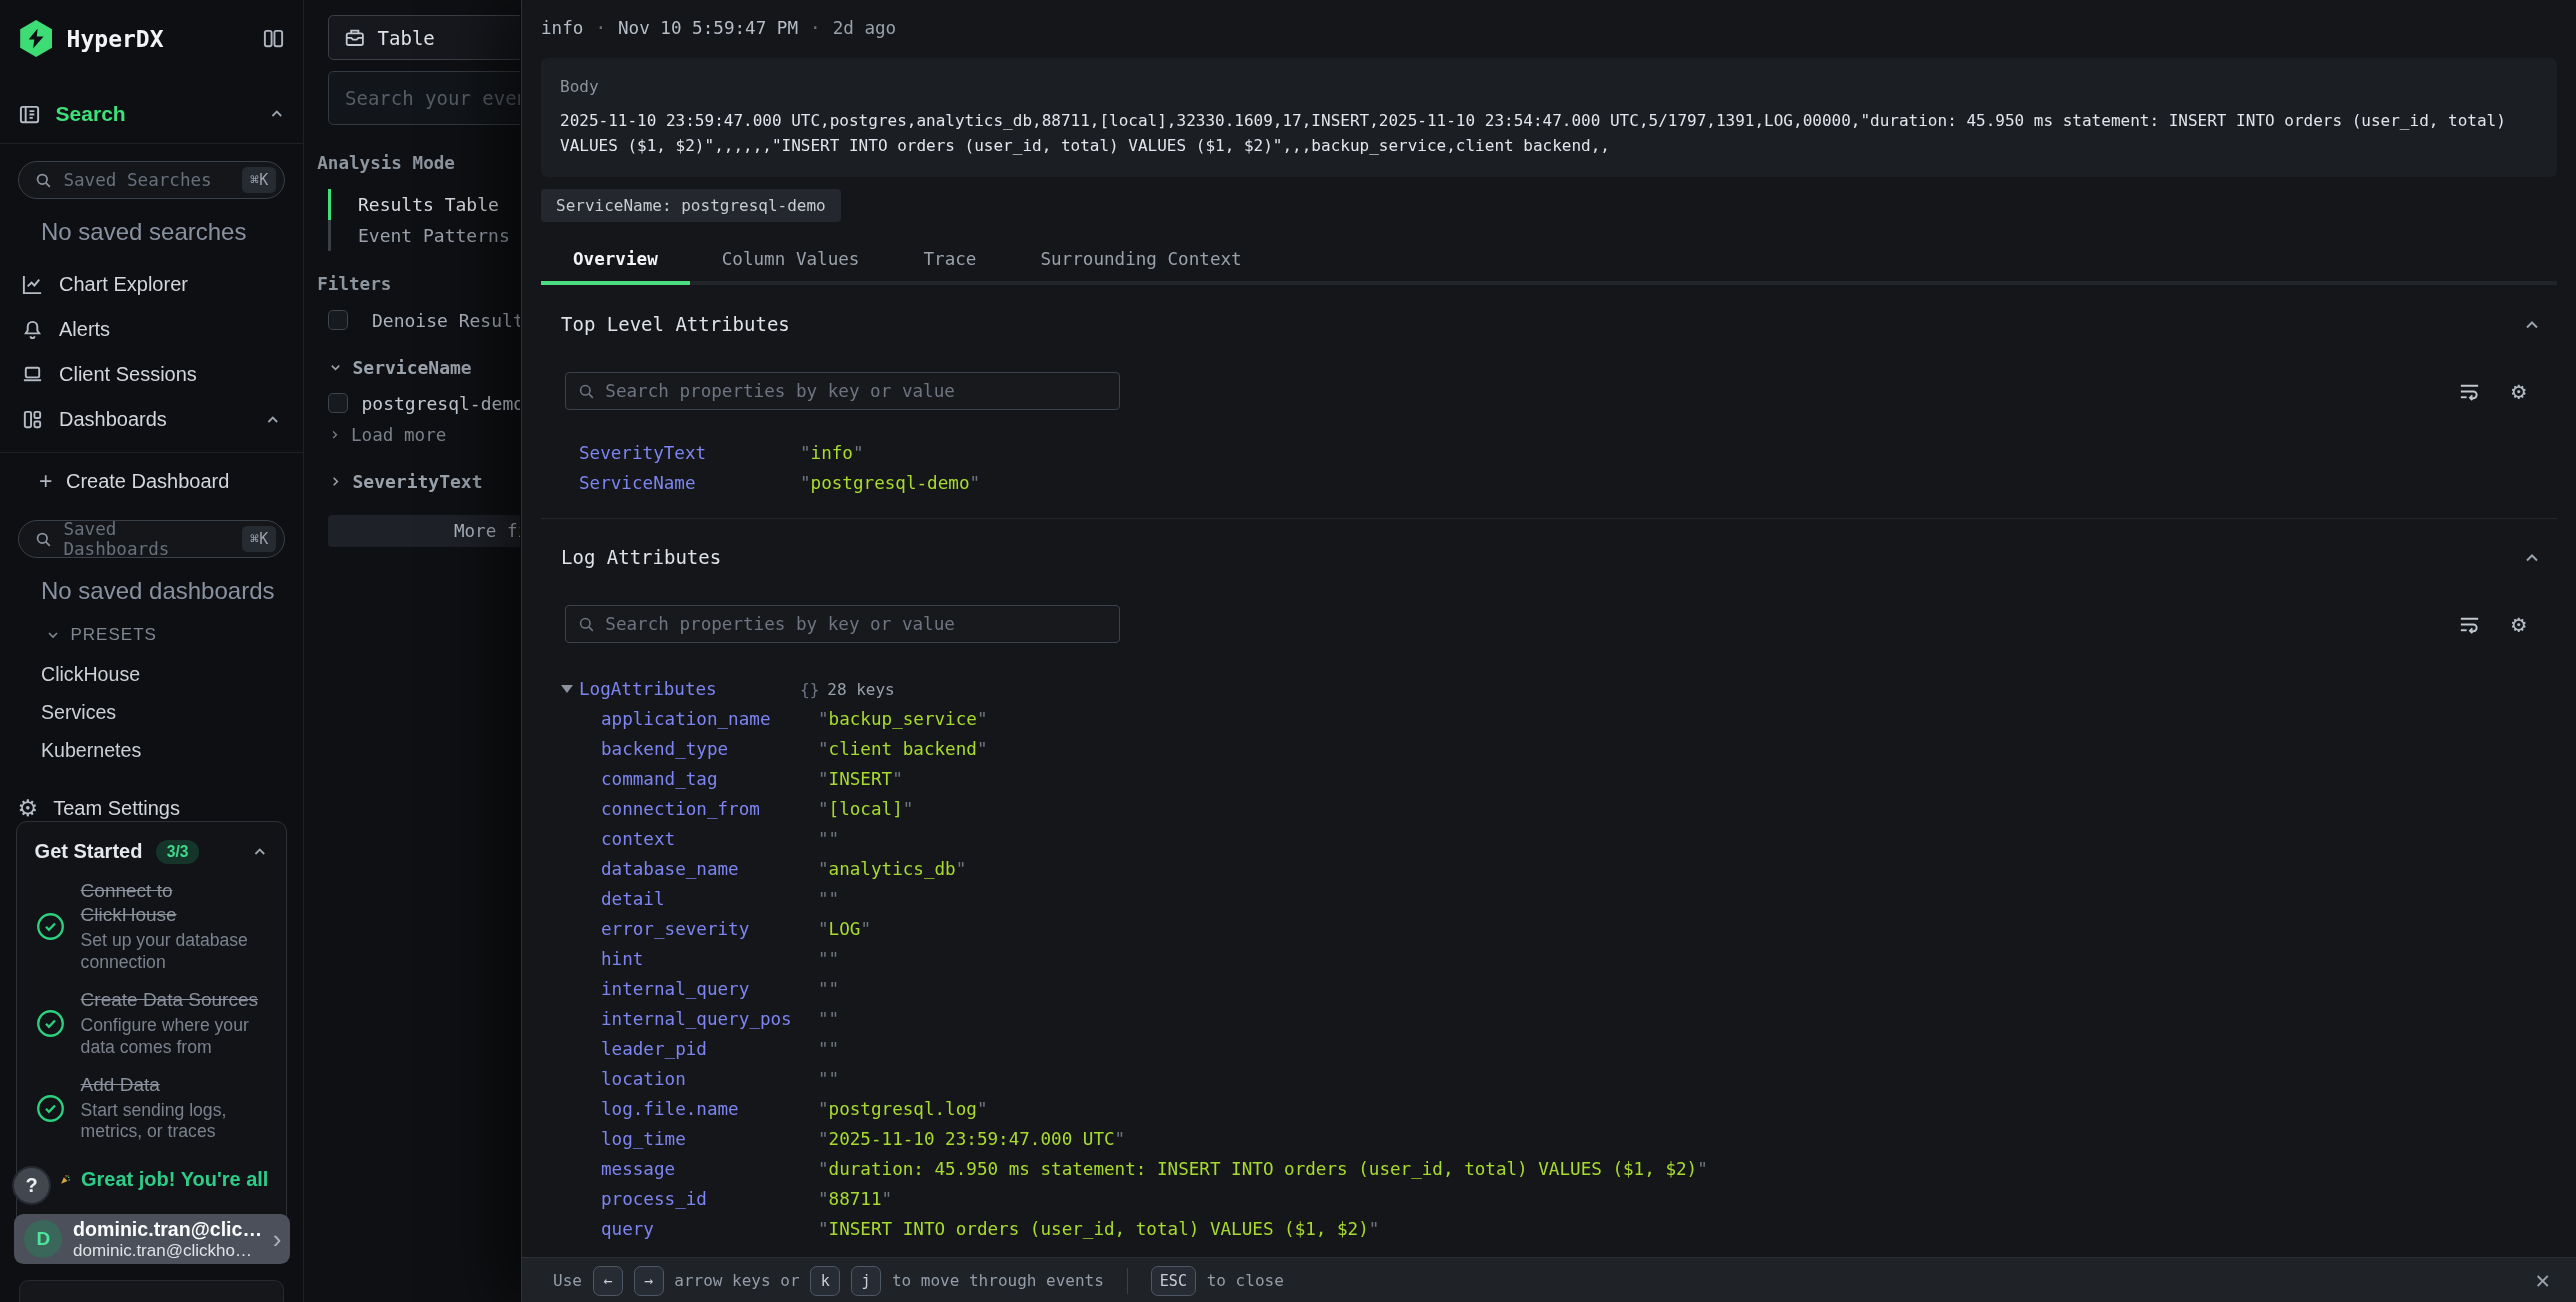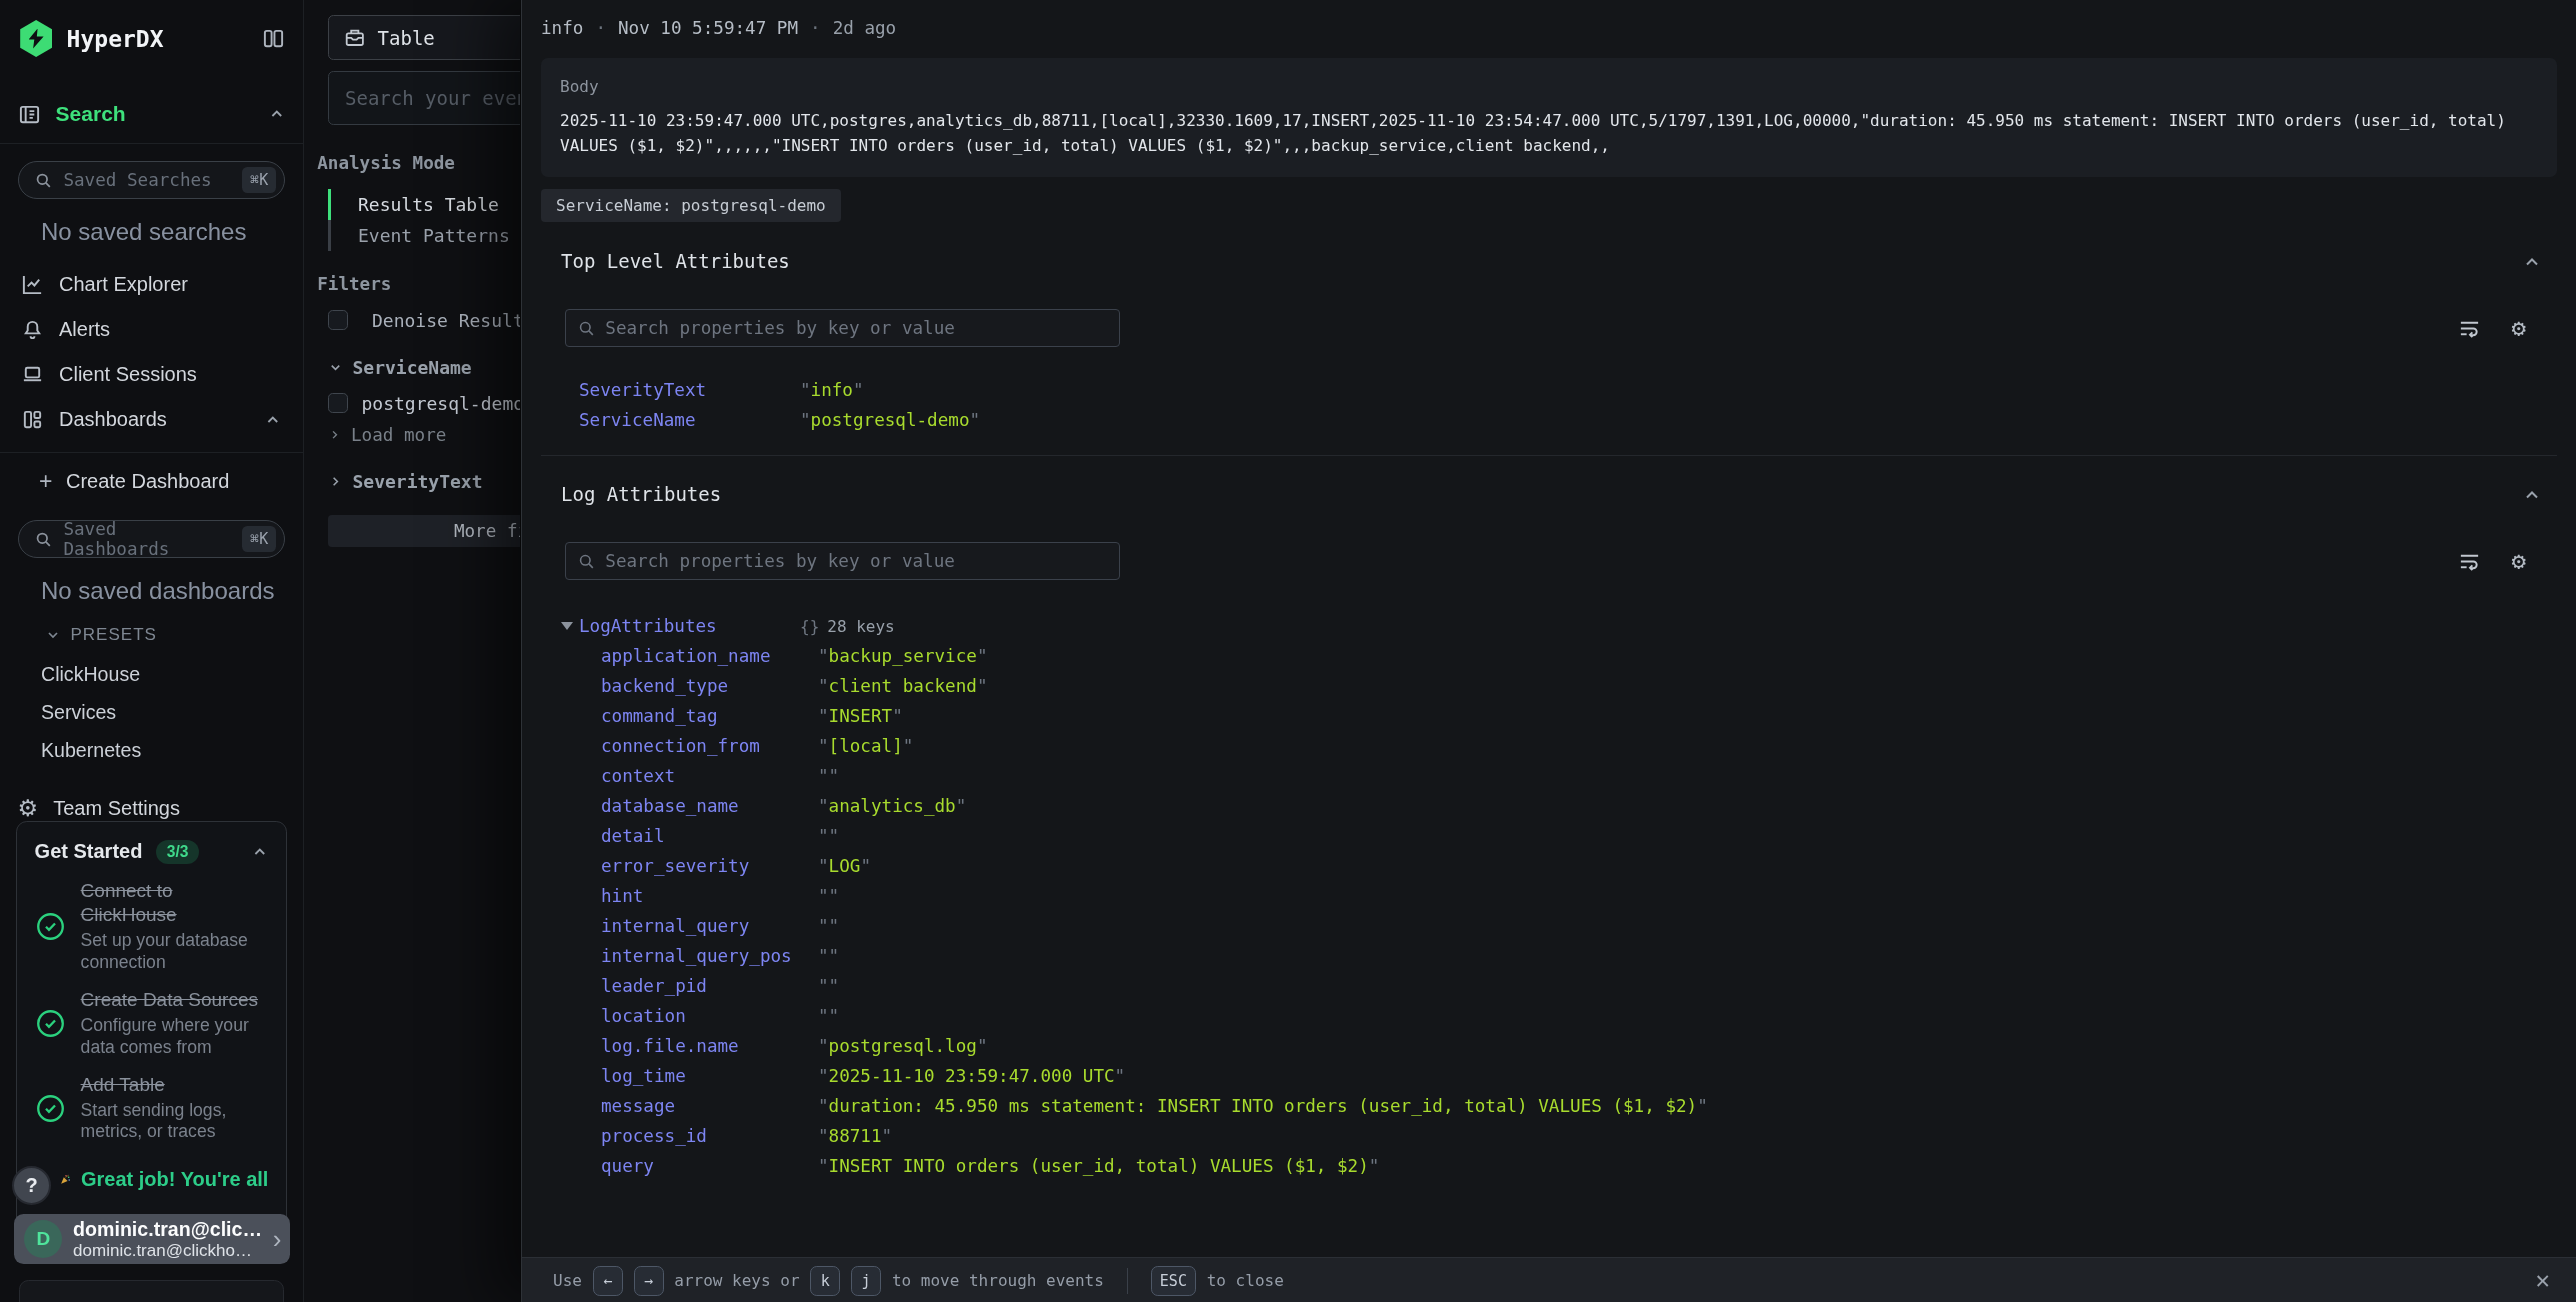--- a/index.html
+++ b/index.html
@@ -263,21 +263,21 @@
           <div class="gs-item-title">Create Data Sources</div>
           <div class="gs-item-desc">Configure where your data comes from</div>
         </div>
       </div>
       <div class="gs-item">
         <svg class="icn" width="31" height="31" viewBox="0 0 24 24" fill="none" stroke="#2bd17e" stroke-width="1.8">
             <circle cx="12" cy="12" r="9.5"></circle>
             <path d="M8.5 12.2l2.3 2.3 4.7-4.8"></path>
           </svg>
         <div class="gs-text">
-          <div class="gs-item-title">Add Table</div>
+          <div class="gs-item-title">Add Data</div>
           <div class="gs-item-desc">Start sending logs, metrics, or traces</div>
         </div>
       </div>
       <div class="gs-celebrate">
         <svg class="icn" width="27" height="27" viewBox="0 0 24 24">
           <path d="M4 20L9 8l7 7z" fill="#d8a33a"></path>
           <circle cx="13" cy="5" r="1.4" fill="#e15b5b"></circle>
             <circle cx="18" cy="8" r="1.4" fill="#4ade80"></circle>
             <circle cx="19" cy="13" r="1.4" fill="#6ea8fe"></circle>
           <path d="M12 8c2-2 4-2 6-4" stroke="#b9822f" stroke-width="1.2" fill="none"></path>
@@ -375,20 +375,26 @@
       </div>
 
       <div class="body-panel">
         <div class="body-label">Body</div>
         <div class="body-text">2025-11-10 23:59:47.000 UTC,postgres,analytics_db,88711,[local],32330.1609,17,INSERT,2025-11-10 23:54:47.000 UTC,5/1797,1391,LOG,00000,"duration: 45.950 ms statement: INSERT INTO orders (user_id, total)
 VALUES ($1, $2)",,,,,,"INSERT INTO orders (user_id, total) VALUES ($1, $2)",,,backup_service,client backend,,</div>
       </div>
 
       <div class="svc-tag">ServiceName: postgresql-demo</div>
 
+      <div class="tabs">
+        <div class="tab active">Overview</div>
+        <div class="tab">Column Values</div>
+        <div class="tab">Trace</div>
+        <div class="tab">Surrounding Context</div>
+      </div>
 
       
       <div class="section first">
         <div class="title-row">
           <div class="section-title">Top Level Attributes</div>
           <svg class="chev-abs icn" width="20" height="20" viewBox="0 0 24 24" fill="none" stroke="#9aa2ac" stroke-width="2.4">
               <path d="M6 15l6-6 6 6"></path>
             </svg>
         </div>
         <div class="search-row">

